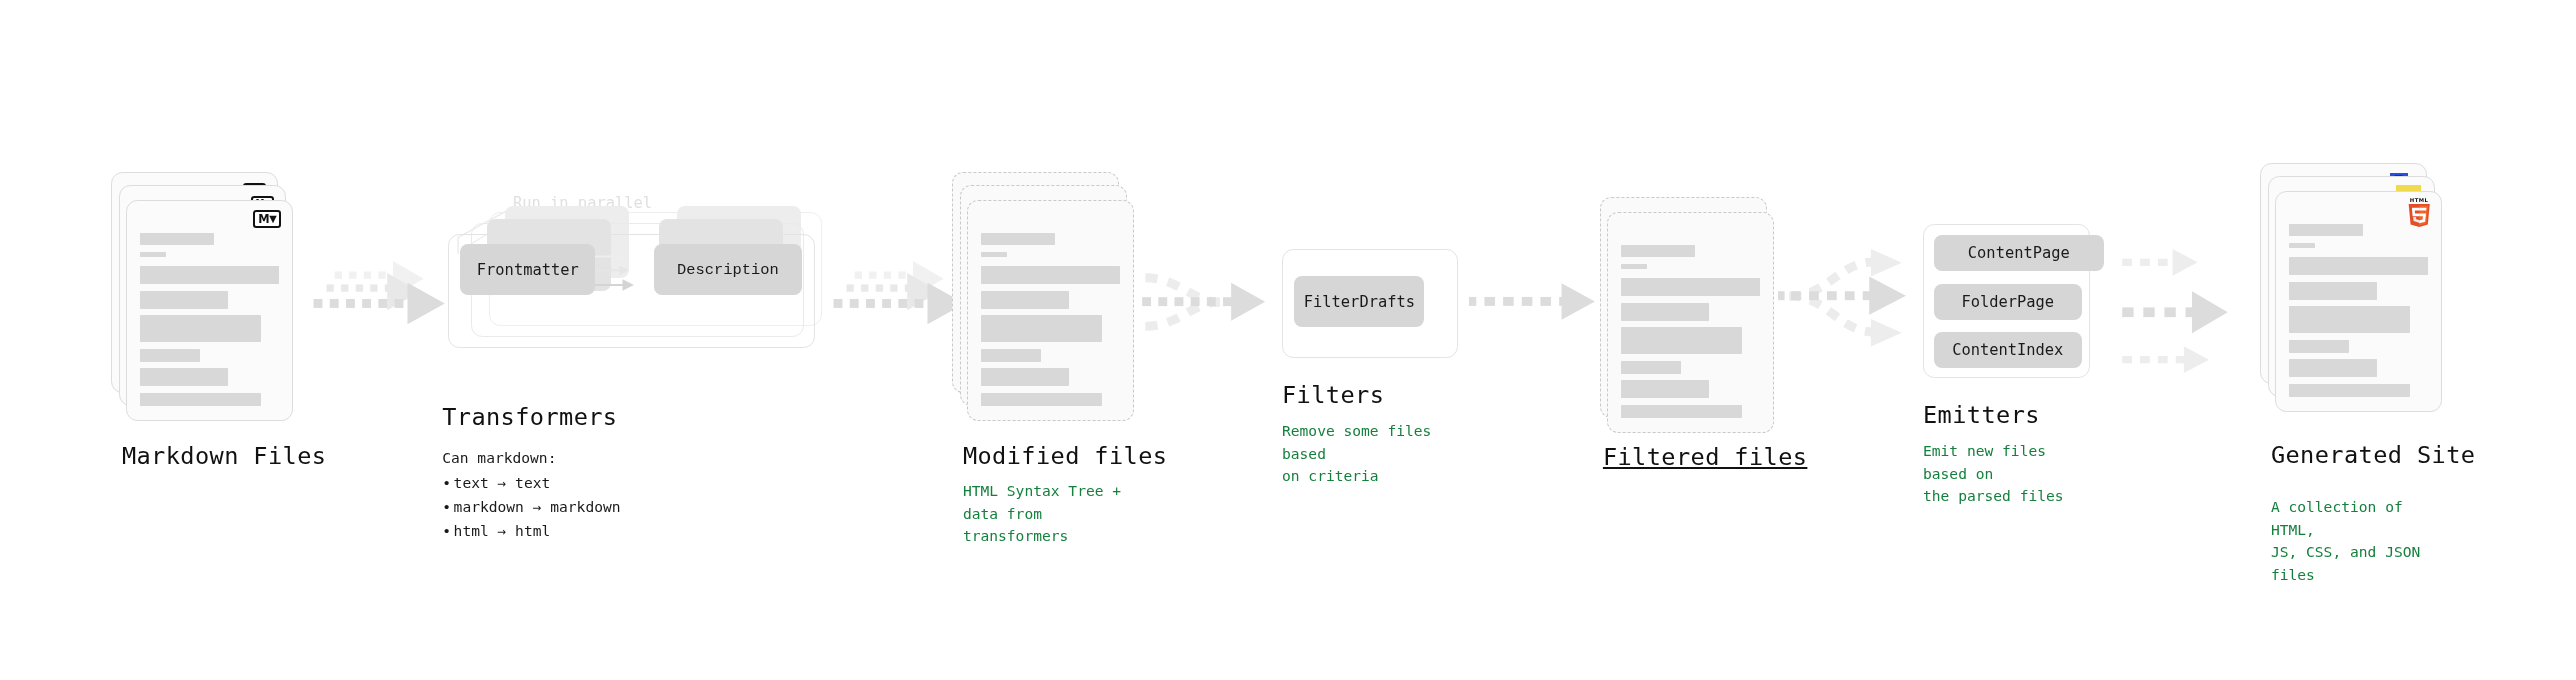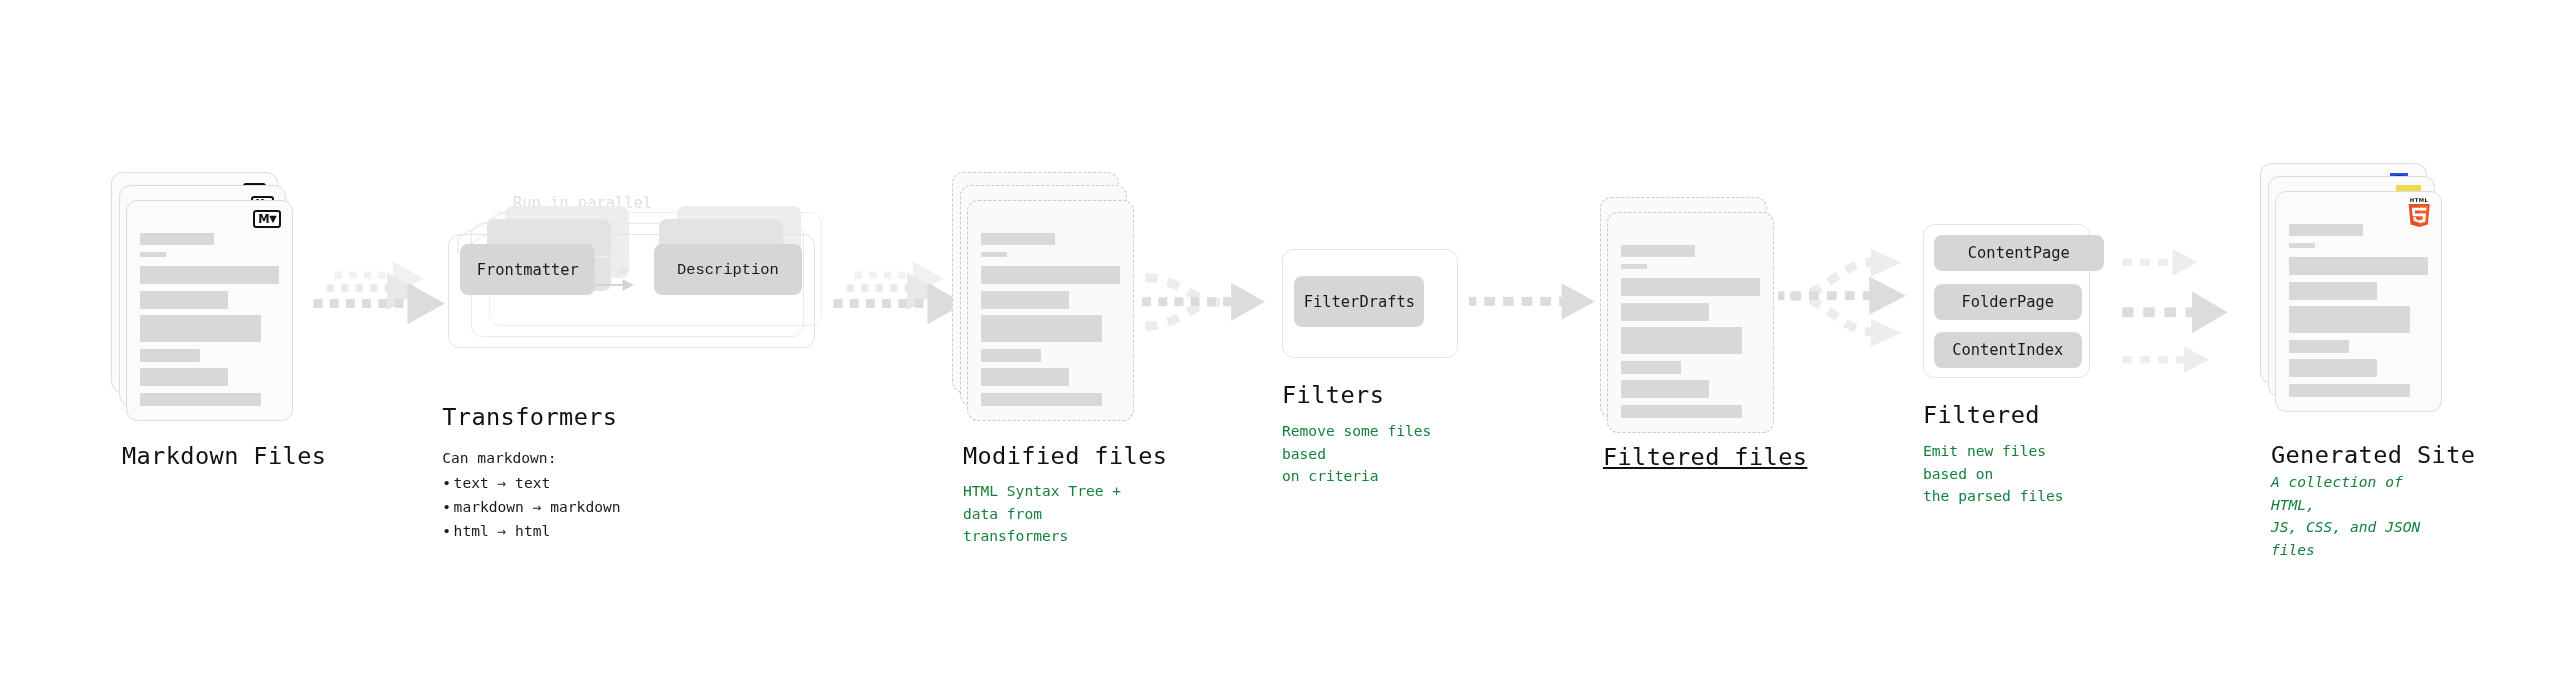--- a/index.html
+++ b/index.html
@@ -435,21 +435,21 @@
         </div>
         <div class="chip" style="left:9.8px; top:59px; width:148px; height:36px;">
           <span>FolderPage</span>
         </div>
         <div class="chip" style="left:9.8px; top:107px; width:148px; height:36px;">
           <span>ContentIndex</span>
         </div>
       </div>
     </div>
 
-    <div class="stage-title" style="position:absolute; left:0px; top:177px;">Filtered</div>
+    <div class="stage-title" style="position:absolute; left:0px; top:177px;">Emitters</div>
     <div class="stage-sub" style="position:absolute; left:0px; top:216px;">Emit new files based on
 the parsed files</div>
   </div>
 
   <div class="stage" style="left:2119px; top:236px;">
     <svg width="146" height="146" viewBox="0 0 180 180">
       <g fill="#ededed">
         <rect x="4" y="28" width="12" height="9"></rect>
           <rect x="26" y="28" width="12" height="9"></rect>
         <rect x="48" y="28" width="12" height="9"></rect>
@@ -514,18 +514,18 @@
           <div class="bar" style="width:63%;height:18px;margin-bottom:6.5px;"></div>
           <div class="bar" style="width:87%;height:27px;margin-bottom:6.5px;"></div>
           <div class="bar" style="width:43%;height:13px;margin-bottom:6.5px;"></div>
           <div class="bar" style="width:63%;height:18px;margin-bottom:6.5px;"></div>
           <div class="bar" style="width:87%;height:13px;"></div>
         </div>
       </div>
     </div>
 
     <div class="stage-title" style="position:absolute; left:-4.1px; top:283px;">Generated Site</div>
-    <div class="stage-sub" style="position:absolute; left:-4.1px; top:313px;font-style:italic;">A collection of HTML,
+    <div class="stage-sub" style="position:absolute; left:-4.1px; top:338px;">A collection of HTML,
 JS, CSS, and JSON files</div>
   </div>
 
 </div>
 
 
 </body></html>

